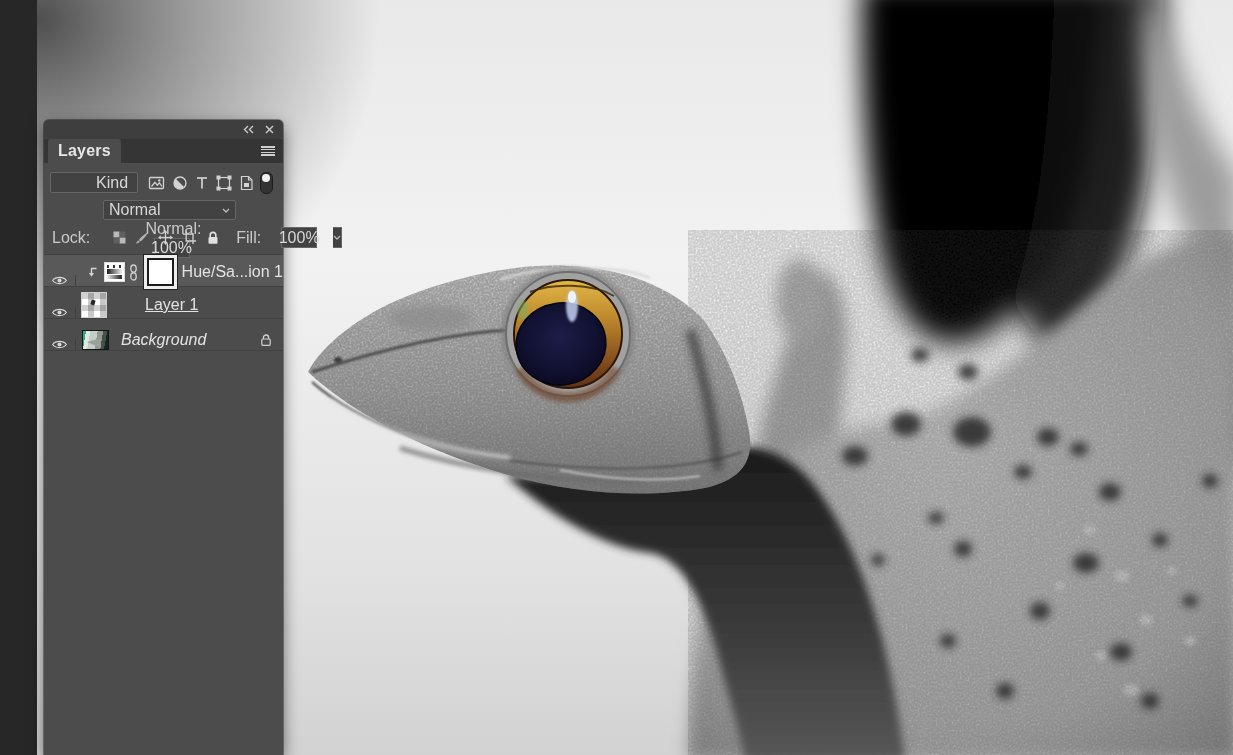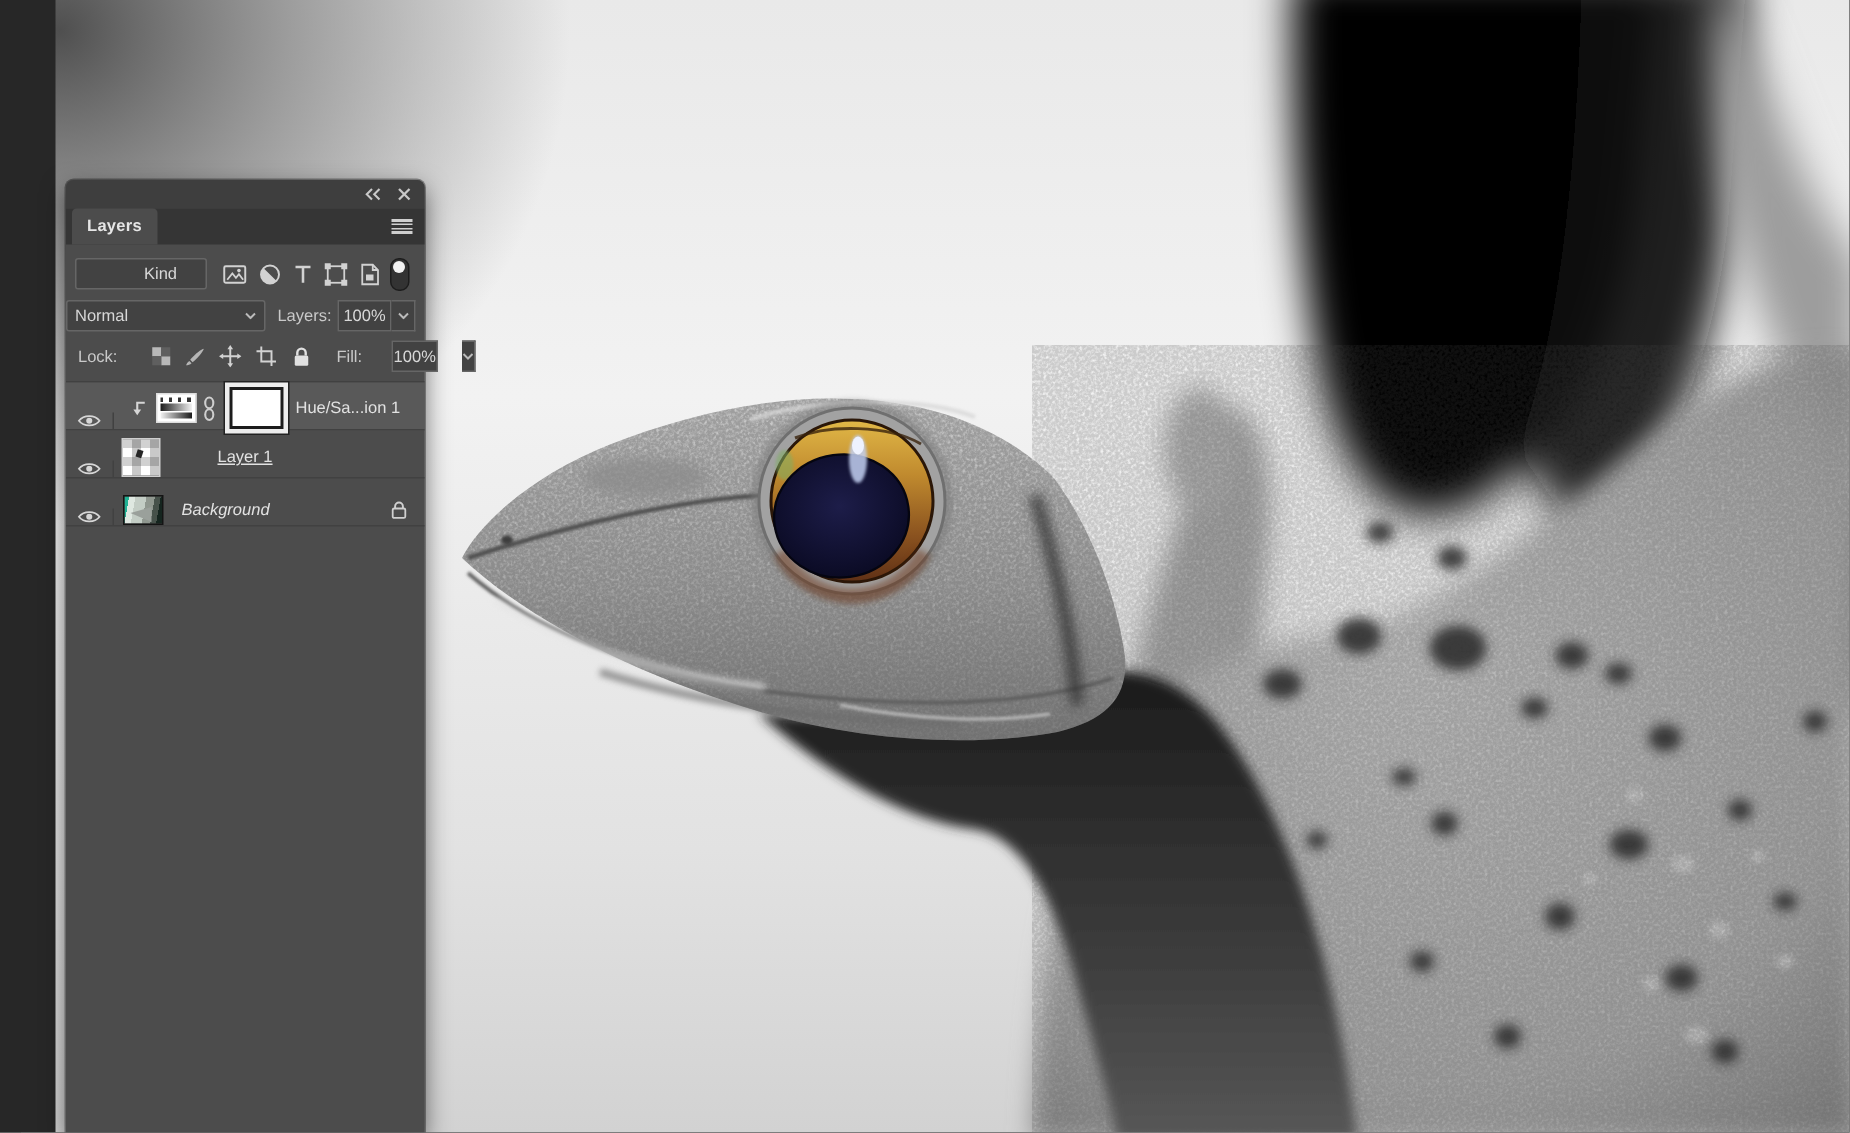--- a/index.html
+++ b/index.html
@@ -10,21 +10,21 @@
   
   .photo{position:absolute;left:0;top:0;}
 
   
   .left-strip{position:absolute;left:0;top:0;width:37px;height:755px;background:#272727;}
 
   
   .panel{position:absolute;left:44px;top:120px;width:239px;height:635px;
          background:#4c4c4c;border-radius:5px 5px 0 0;
          box-shadow:0 6px 16px rgba(0,0,0,.55),0 0 0 1px rgba(0,0,0,.35);
-         color:#d8d8d8;font-size:11px;}
+         color:#d8d8d8;font-size:16px;}
   .titlebar{height:19px;background:#3e3e3e;border-radius:5px 5px 0 0;
             display:flex;align-items:center;justify-content:flex-end;gap:11px;padding-right:9px;}
   .tb-btn{display:flex;align-items:center;cursor:default;}
   .tabbar{height:24px;background:#353535;display:flex;align-items:flex-end;position:relative;}
   .tab{margin-left:4px;height:24px;padding:0 10px;background:#4c4c4c;border-radius:3px 3px 0 0;
        display:flex;align-items:center;font-weight:bold;color:#e6e6e6;letter-spacing:.2px;}
   .hamburger{position:absolute;right:8px;top:7px;width:14px;height:10px;
              display:flex;flex-direction:column;justify-content:space-between;}
   .hamburger i{display:block;height:1.5px;background:#cfcfcf;}
 
@@ -34,21 +34,21 @@
   .dropdown{height:21px;background:#424242;border:1px solid #666;border-radius:2px;
             display:flex;align-items:center;box-sizing:border-box;padding:0 5px;gap:4px;}
   .dd-kind{width:88px;gap:40px;}
   .dd-blend{width:133px;}
   .dd-label{flex:1;color:#d8d8d8;}
   .filter-icons{display:flex;align-items:center;gap:7px;margin-left:10px;}
   .toggle-pill{width:11px;height:20px;border-radius:6px;background:#333;border:1px solid #1d1d1d;
                margin-left:6px;position:relative;}
   .toggle-pill span{position:absolute;left:1px;top:1px;width:8px;height:8px;border-radius:50%;background:#f2f2f2;}
 
-  .blend-row{margin:7px 6px 0 0;height:21px;}
+  .blend-row{margin:7px 6px 0 18px;height:21px;flex-direction:column;}
   .lbl{color:#c9c9c9;margin-left:8px;}
   .value-box{width:36px;height:21px;background:#424242;border:1px solid #666;box-sizing:border-box;
              display:flex;align-items:center;justify-content:center;margin-left:4px;}
   .chev-box{width:16px;height:21px;background:#424242;border:1px solid #666;border-left:none;
             box-sizing:border-box;display:flex;align-items:center;justify-content:center;}
 
   .lock-row{margin:6px 6px 6px 6px;height:21px;gap:16px;}
   .lock-icons{display:flex;align-items:center;gap:9px;margin-left:7px;}
 
   .layer-list{border-top:1px solid #414141;}
@@ -333,21 +333,21 @@
           </div>
       </div>
 
       <div class="row-line blend-row">
         <div class="dropdown dd-blend" style="margin-left:0;">
           <span class="dd-label">Normal</span>
           <svg width="8" height="5" viewBox="0 0 8 5">
             <polyline points="1,1 4,4 7,1" stroke="#bbb" stroke-width="1.3" fill="none"></polyline>
             </svg>
         </div>
-        <span class="lbl">Layers:</span>
+        <span class="lbl">Normal:</span>
         <span class="value-box">100%</span>
         <span class="chev-box">
           <svg width="8" height="5" viewBox="0 0 8 5">
             <polyline points="1,1 4,4 7,1" stroke="#bbb" stroke-width="1.3" fill="none"></polyline>
             </svg>
           </span>
       </div>
 
       <div class="row-line lock-row">
         <span style="color:#c9c9c9;margin-left:2px;">Lock:</span>

